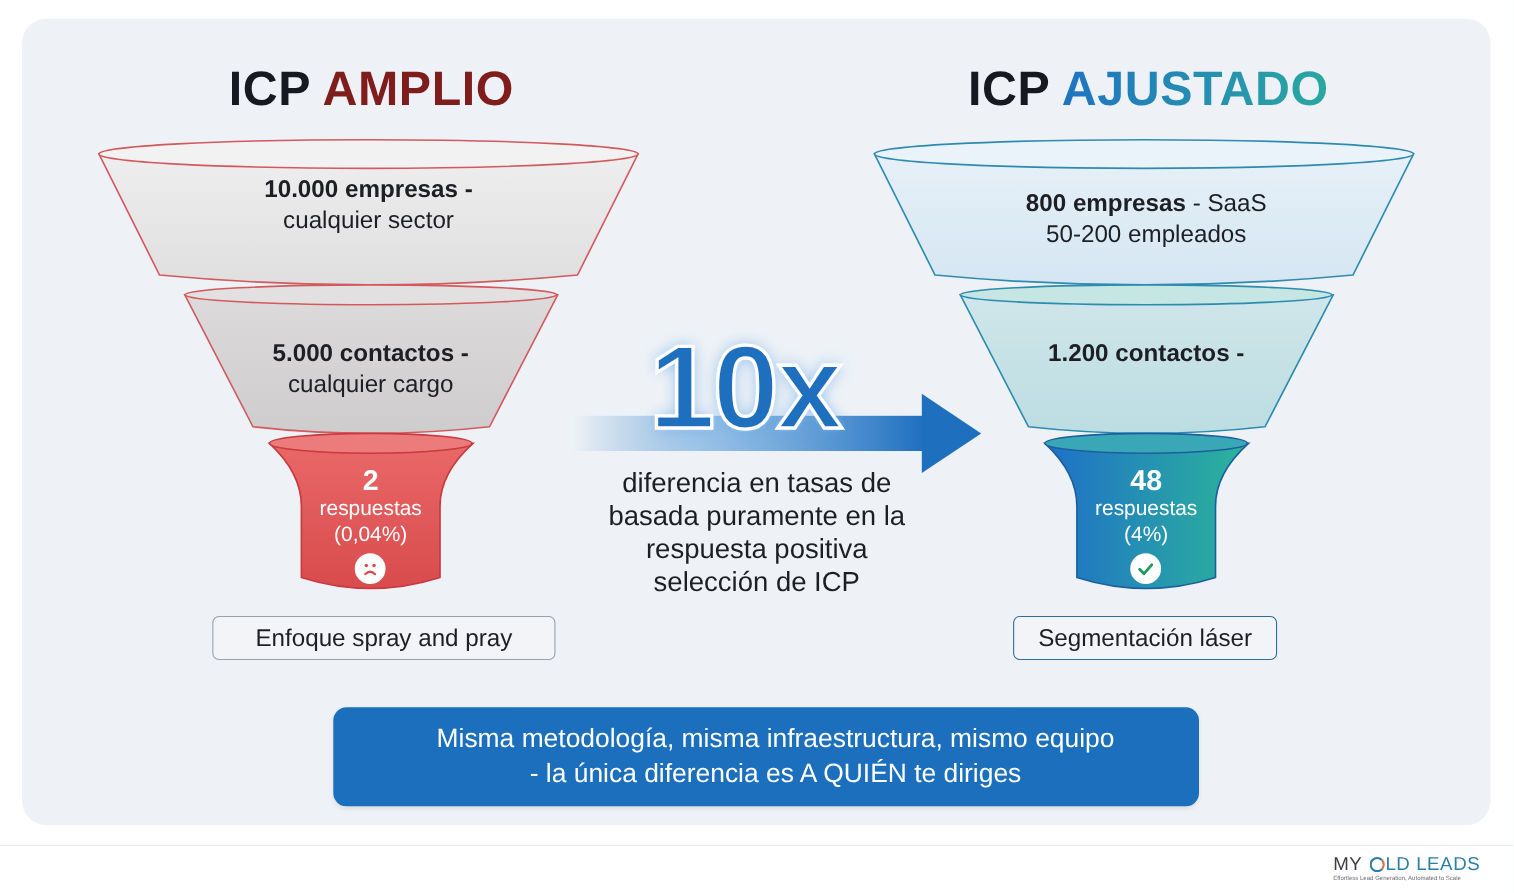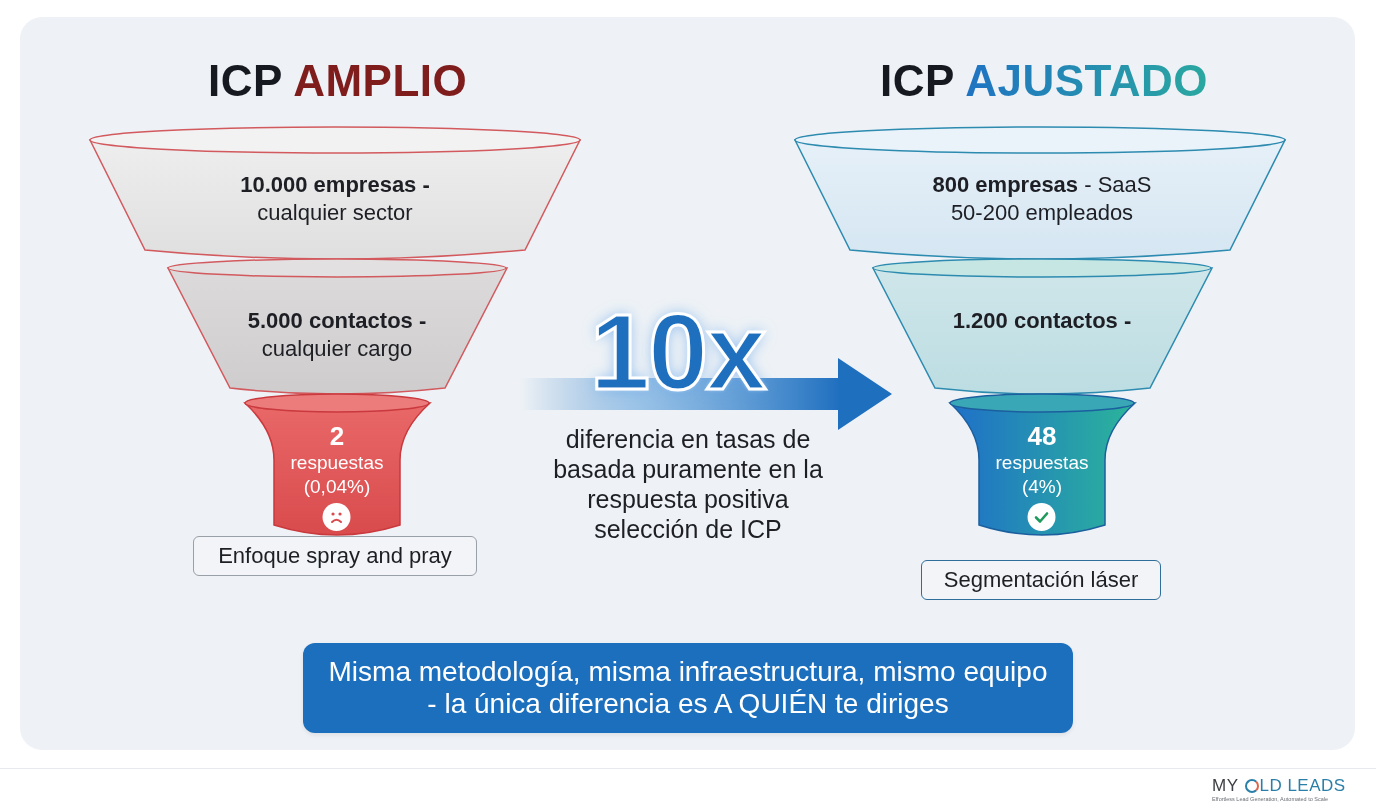--- a/index.html
+++ b/index.html
@@ -41,37 +41,37 @@
     .stem-sub { font-size: 19px; line-height: 24px; }
     .stem-icon {
       width: 28px; height: 28px; border-radius: 50%; background: #fff; margin: 4px auto 0;
       display: flex; align-items: center; justify-content: center;
     }
     .tag {
       position: absolute; height: 40px; border-radius: 6px; background: #f2f4f7;
       font-size: 22px; color: #1d1f24; display: flex; align-items: center; justify-content: center;
       box-sizing: border-box; white-space: nowrap;
     }
-    .tag-left { left: 193px; top: 536px; width: 284px; border: 1.5px solid #9aa0a8; }
+    .tag-left { left: 193px; top: 560px; width: 312px; border: 1.5px solid #9aa0a8; }
     .tag-right { left: 921px; top: 560px; width: 240px; border: 1.5px solid #2f6d9a; }
     .big10x {
       position: absolute; left: 590px; top: 292px; font-size: 108px; font-weight: 900;
       color: #1f6fbf; line-height: 120px; letter-spacing: -2px;
       -webkit-text-stroke: 3px #ffffff;
       text-shadow: 0 0 14px rgba(90,160,235,0.65), 0 0 4px rgba(255,255,255,0.9);
     }
     .center-desc {
       position: absolute; left: 688px; top: 424px; transform: translateX(-50%);
       text-align: center; font-size: 25px; line-height: 30px; color: #1d1f24; white-space: nowrap;
     }
     .banner {
       position: absolute; left: 303px; top: 643px; width: 770px; height: 90px;
       background: #1b6fbd; border-radius: 12px; color: #ffffff; text-align: center;
-      font-size: 28px; line-height: 32px; display: flex; flex-direction: column;
-      align-items: center; justify-content: center; box-shadow: 0 2px 4px rgba(0,0,0,0.08);
+      font-size: 24px; line-height: 32px; display: flex; flex-direction: column;
+      align-items: center; justify-content: center; box-shadow: 0 2px 4px rgba(0,0,0,0.08); padding-left: 17px;
     }
     .logo { position: absolute; left: 1212px; top: 777px; }
     .logo-main { font-size: 17px; letter-spacing: 0.5px; line-height: 18px; white-space: nowrap; }
     .logo-main .my { color: #3d3f44; }
     .logo-main .leads { color: #2a7fa8; }
     .logo-tag { font-size: 5.5px; color: #6b6e74; white-space: nowrap; line-height: 8px; }
   </style>
 </head>
 <body>
 
@@ -149,21 +149,21 @@
     <path d="M873,268 L1212,268 L1150,388 Q1042,400 935,388 Z" fill="url(#tealMid)" stroke="#2d8bb0" stroke-width="1.5"></path>
     <ellipse cx="1042" cy="268" rx="169" ry="9" fill="#c6e6e3" stroke="#2d8bb0" stroke-width="1.5"></ellipse>
   </g>
 
   <g>
     <path d="M950,403 L1135,403 Q1105,430 1105,460 L1105,525 Q1042,545 979,525 L979,460 Q979,430 950,403 Z" fill="url(#blueStem)" stroke="#1c5f9e" stroke-width="1.5"></path>
     <ellipse cx="1042" cy="403" rx="92" ry="9" fill="#3aa7b6" stroke="#1c5f9e" stroke-width="1.5"></ellipse>
   </g>
 </svg>
 
-<div class="ftext" style="left:335px; top:171px;">
+<div class="ftext" style="left:335px; top:158px;">
   <b>10.000 empresas -</b><br>
   <span>cualquier sector</span>
 </div>
 <div class="ftext" style="left:337px; top:307px;">
   <b>5.000 contactos -</b><br>
   <span>cualquier cargo</span>
 </div>
 <div class="stem-text" style="left:337px; top:421px;">
   <div class="stem-num">2</div>
   <div class="stem-sub">respuestas</div>

